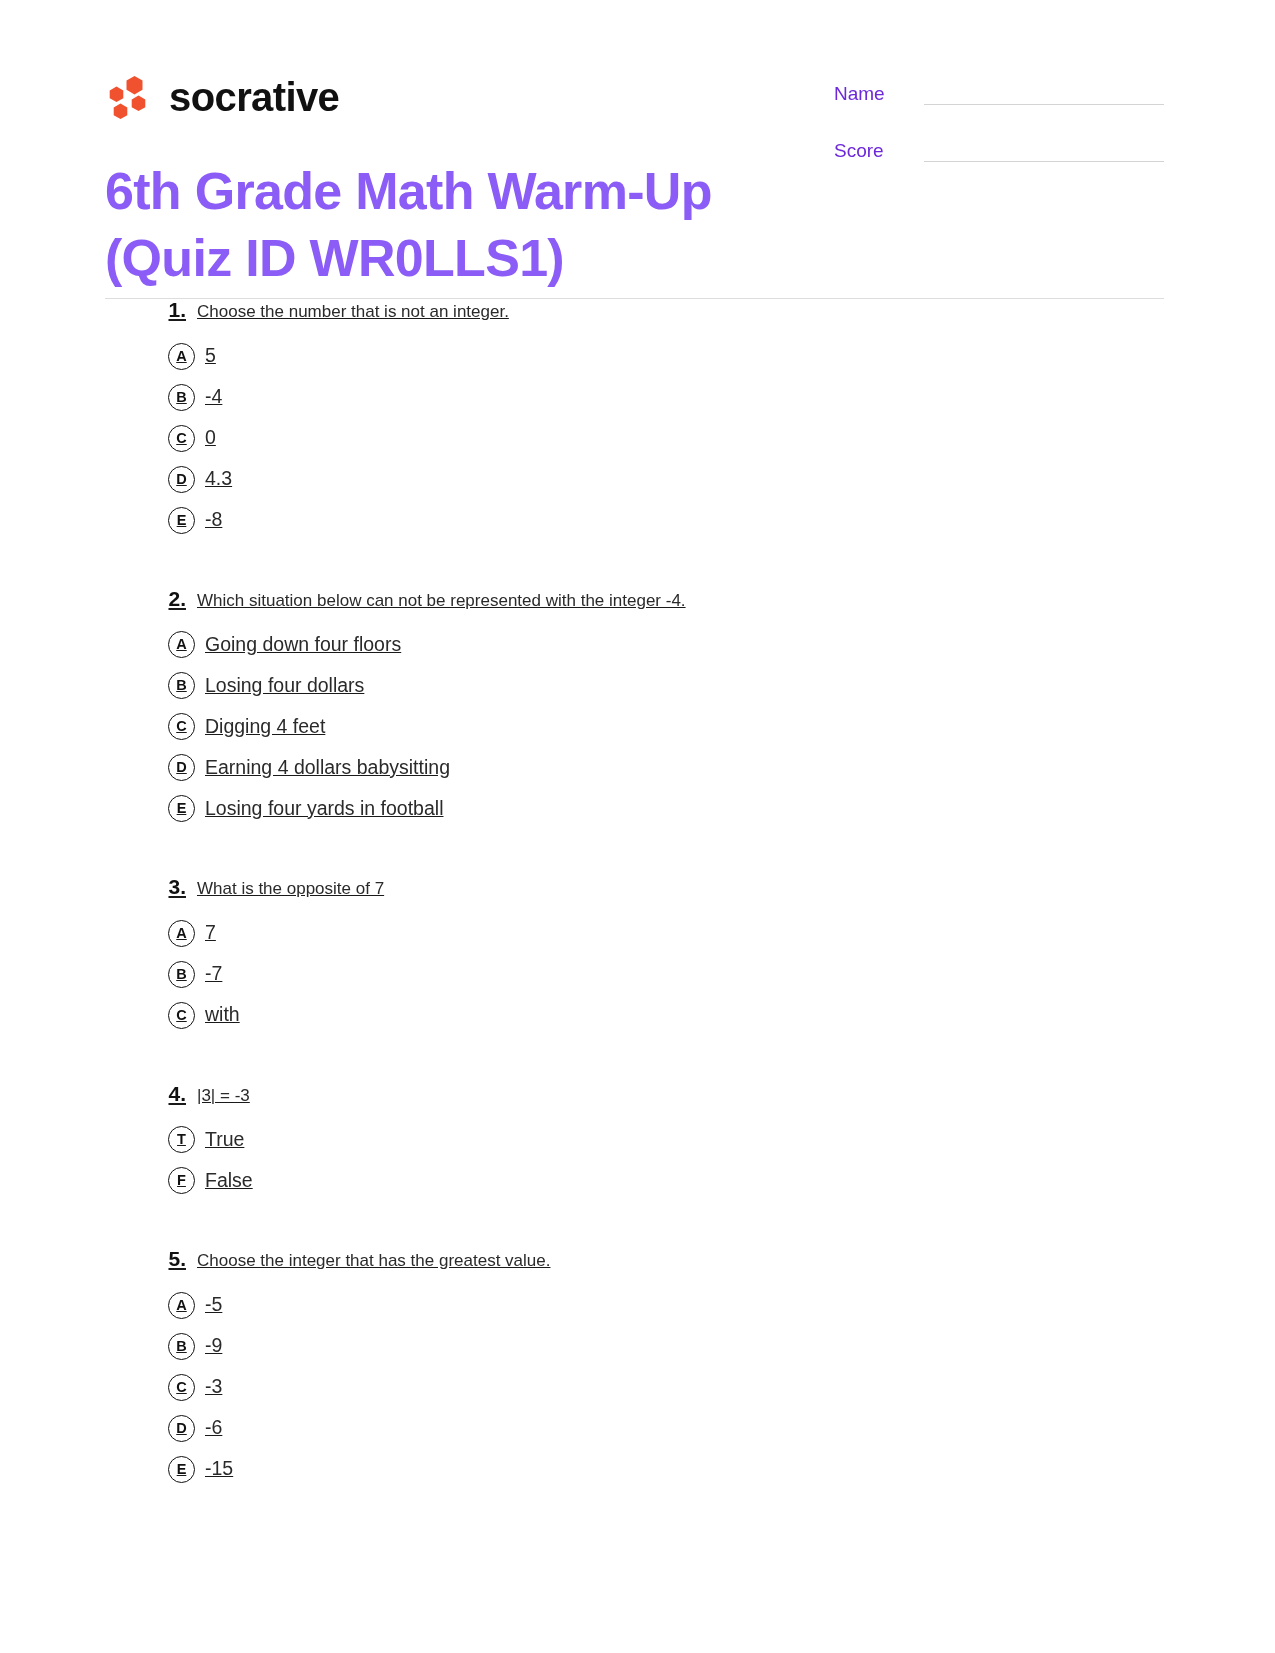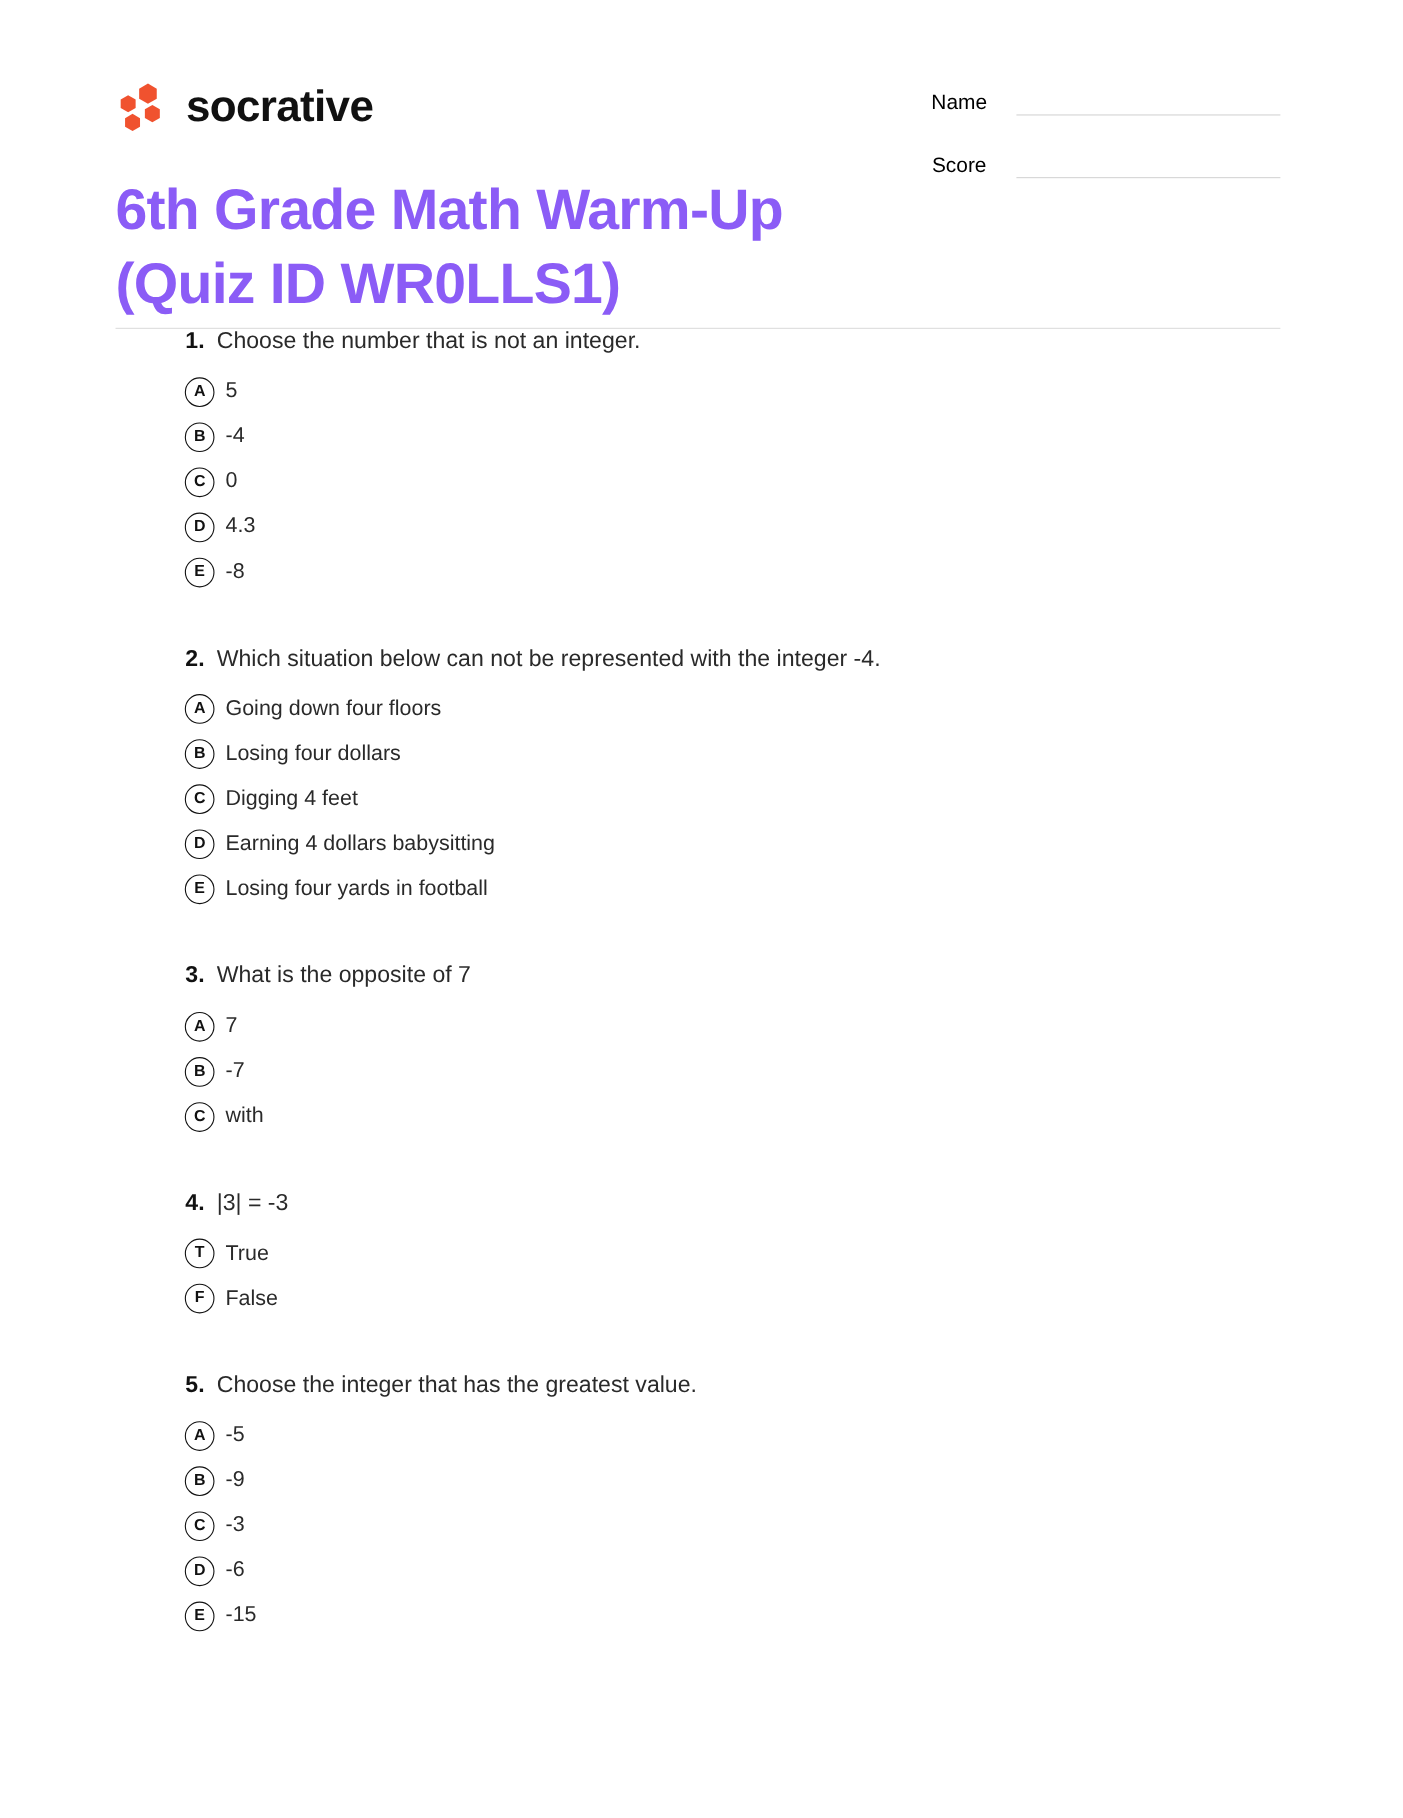--- a/index.html
+++ b/index.html
@@ -14,20 +14,21 @@
     font-family: "Liberation Sans", sans-serif;
     color: #1a1a1a;
     -webkit-font-smoothing: antialiased;
   }
 
   .page {
     position: relative;
     width: 1269px;
     height: 1653px;
     padding: 62px 105px 0 105px;
+    text-decoration: underline;
   }
 
   
   .header {
     position: relative;
     height: 200px;
   }
 
   .brand {
     position: absolute;
@@ -76,23 +77,23 @@
     display: flex;
     align-items: flex-end;
     gap: 14px;
     height: 29px;
   }
 
   .meta-row.score { margin-top: 28px; }
 
   .meta-label {
     width: 76px;
-    text-align: center;
+    text-align: left;
     font-size: 19px;
-    color: #000000;
+    color: #6d28d9;
     line-height: 1;
     padding-bottom: 2px;
   }
 
   .meta-line {
     flex: 1;
     border-bottom: 1.5px solid #d4d4d4;
     height: 20px;
   }
 
@@ -125,21 +126,21 @@
   .q-num {
     font-size: 21px;
     font-weight: 700;
     color: #111111;
     min-width: 23px;
     text-align: right;
     line-height: 1.5;
   }
 
   .q-text {
-    font-size: 21px;
+    font-size: 17px;
     color: #2a2a2a;
     line-height: 1.5;
   }
 
   .choices { }
 
   .choice {
     display: flex;
     align-items: center;
     gap: 10px;

